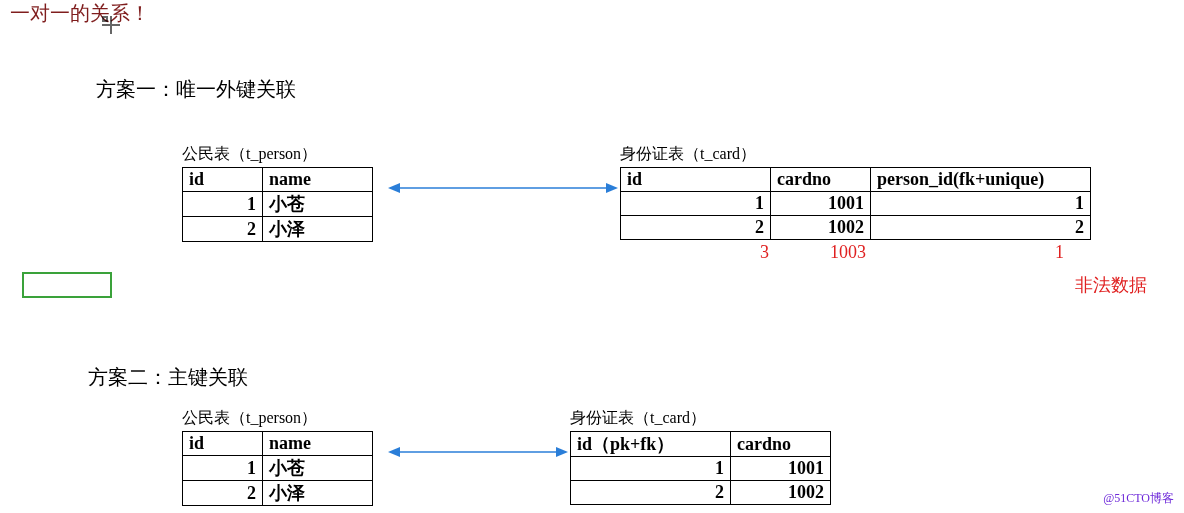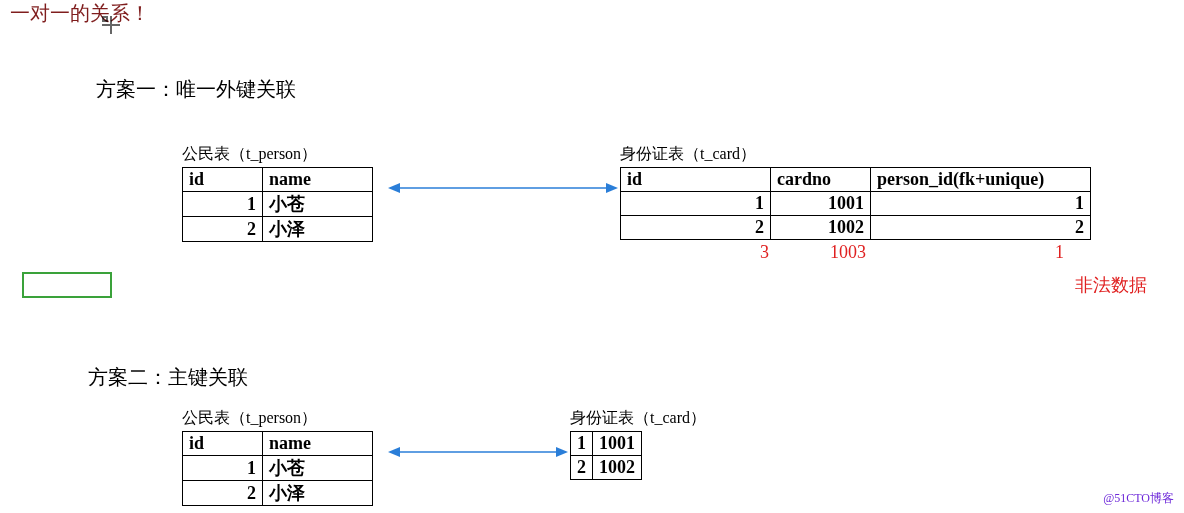--- a/index.html
+++ b/index.html
@@ -156,20 +156,24 @@
       <td>小泽</td>
     </tr>
   </tbody>
     </table>
 </div>
 
 <div class="table-block" style="left:570px; top:408px;">
   <div class="table-caption">身份证表（t_card）</div>
   <table class="db">
     <tbody>
+        <tr>
+      <th style="width:160px">id（pk+fk）</th>
+      <th style="width:100px">cardno</th>
+    </tr>
     <tr>
       <td class="num">1</td>
       <td class="num">1001</td>
     </tr>
     <tr>
       <td class="num">2</td>
       <td class="num">1002</td>
     </tr>
   </tbody>
     </table>

